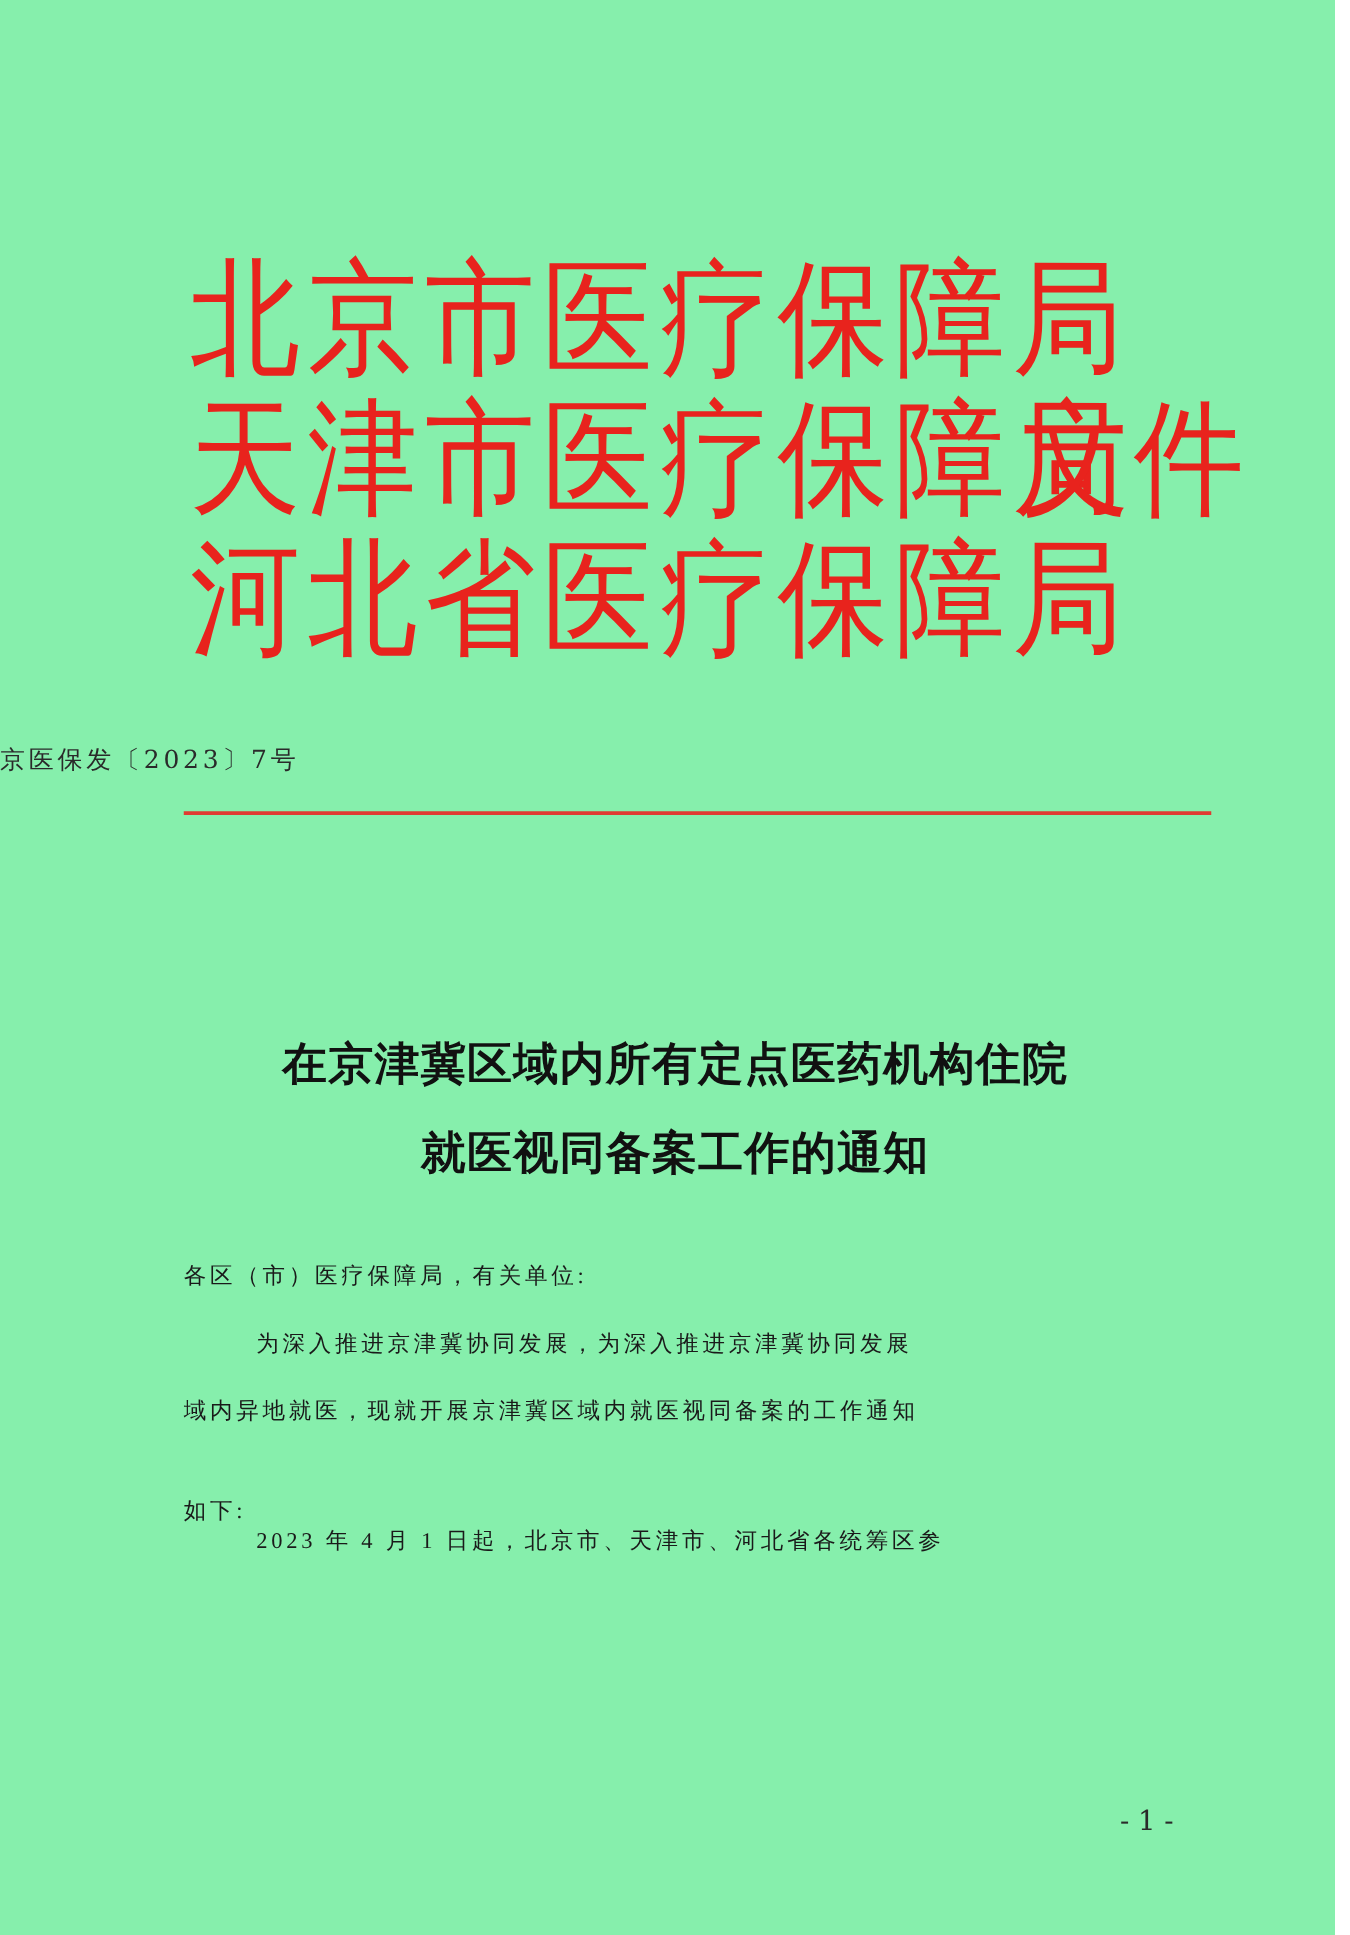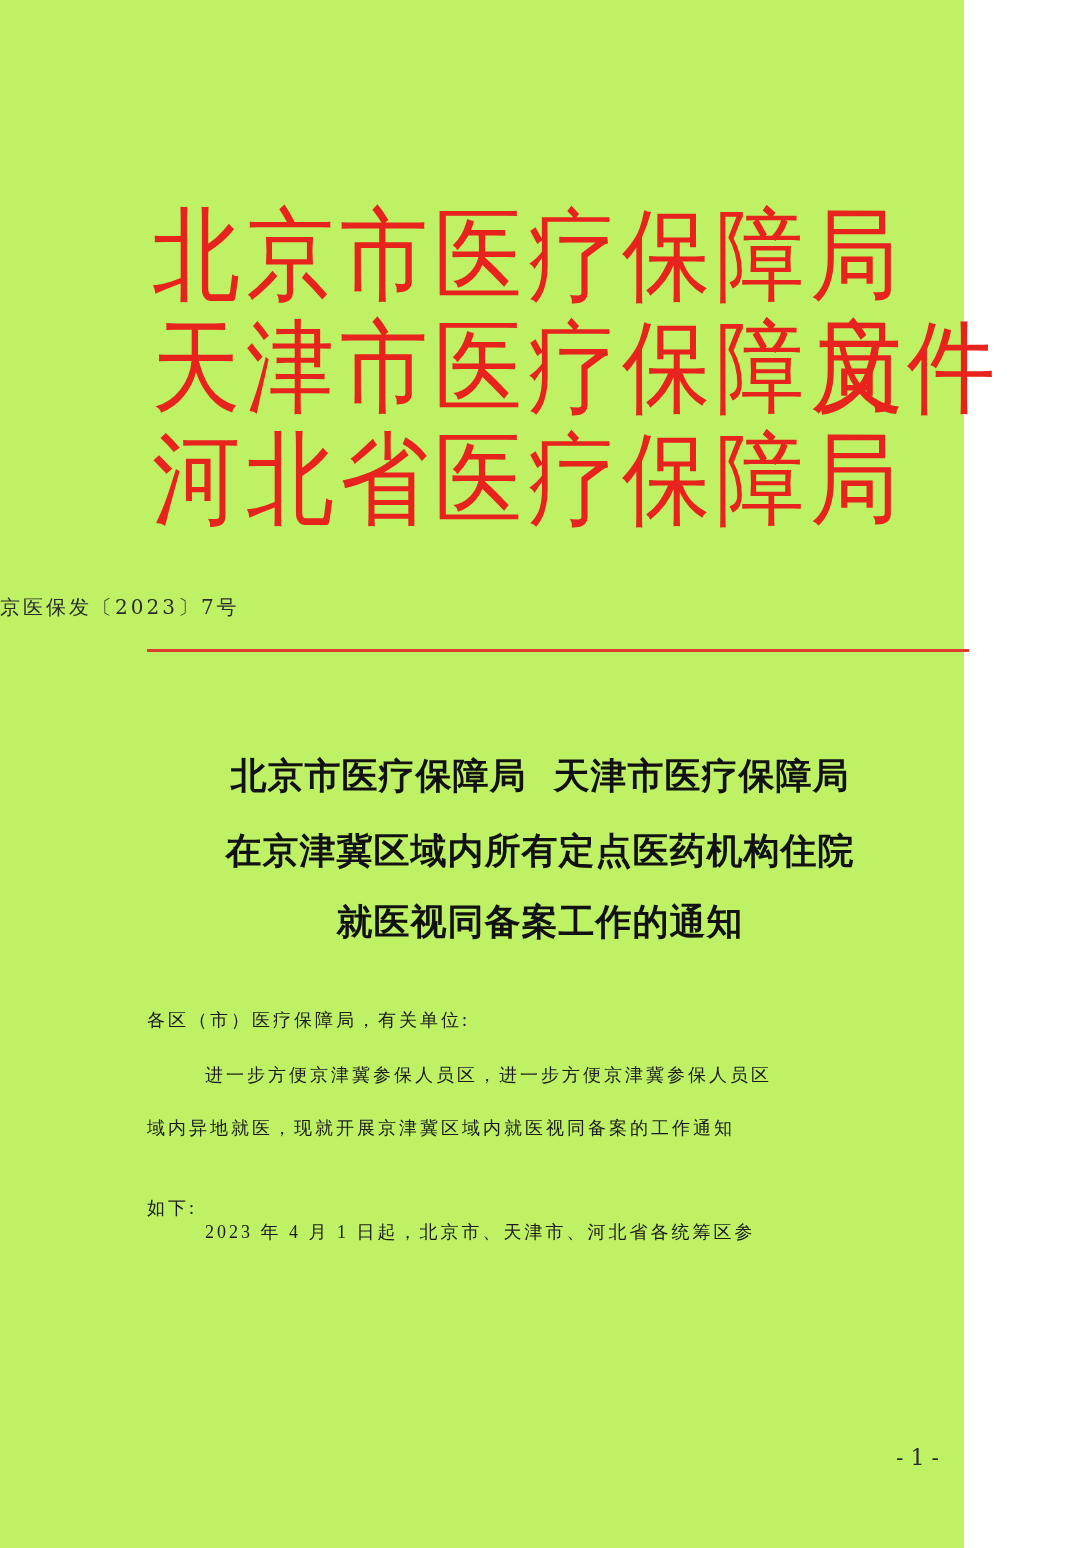--- a/index.html
+++ b/index.html
@@ -1,17 +1,17 @@
 <!DOCTYPE html>
 <html><head>
 <meta charset="utf-8">
 <style>
   html, body { margin: 0; padding: 0; background: #ffffff; }
   body { width: 1080px; height: 1548px; position: relative; overflow: hidden; }
-  .page { position: absolute; left: 0; top: 0; width: 964px; height: 1548px; background: #bef264; }
+  .page { position: absolute; left: 0; top: 0; width: 1068px; height: 1548px; background: #86efac; }
   .masthead { position: absolute; left: 152px; top: 192px; width: 820px; }
   .mast-line { position: absolute; left: 0; height: 110px; white-space: nowrap;
     font-family: "DejaVu Serif", "Liberation Serif", serif; color: #e8231d;
     font-size: 88px; letter-spacing: 6px; line-height: 110px; font-weight: normal;
     transform: scaleY(1.15); transform-origin: top left; }
   .mast-l1 { top: 0; }
   .mast-l2 { top: 112px; }
   .mast-l3 { top: 224px; }
   .mast-suffix { position: absolute; left: 665px; top: 112px; height: 110px; line-height: 110px;
     font-family: "DejaVu Serif", "Liberation Serif", serif; color: #e8231d;
@@ -39,24 +39,23 @@
   <div class="masthead">
     <div class="mast-line mast-l1">北京市医疗保障局</div>
     <div class="mast-line mast-l2">天津市医疗保障局</div>
     <div class="mast-suffix">文件</div>
     <div class="mast-line mast-l3">河北省医疗保障局</div>
   </div>
 
   <div class="doc-number">京医保发〔2023〕7号</div>
   <div class="red-rule"></div>
 
-  <div class="title t1" style="white-space:pre;">北京市医疗保障局  天津市医疗保障局</div>
   <div class="title t2">在京津冀区域内所有定点医药机构住院</div>
   <div class="title t3">就医视同备案工作的通知</div>
 
   <div class="body-text" style="top:1008px;">各区（市）医疗保障局，有关单位:</div>
-  <div class="body-text indent" style="top:1063px;">进一步方便京津冀参保人员区，进一步方便京津冀参保人员区</div>
+  <div class="body-text indent" style="top:1063px;">为深入推进京津冀协同发展，为深入推进京津冀协同发展</div>
   <div class="body-text" style="top:1116px;">域内异地就医，现就开展京津冀区域内就医视同备案的工作通知</div>
   <div class="body-text" style="top:1196px;">如下:</div>
   <div class="body-text indent" style="top:1220px;">2023 年 4 月 1 日起，北京市、天津市、河北省各统筹区参</div>
 
   <div class="footer-page">- 1 -</div>
 </div>
 
 </body></html>

